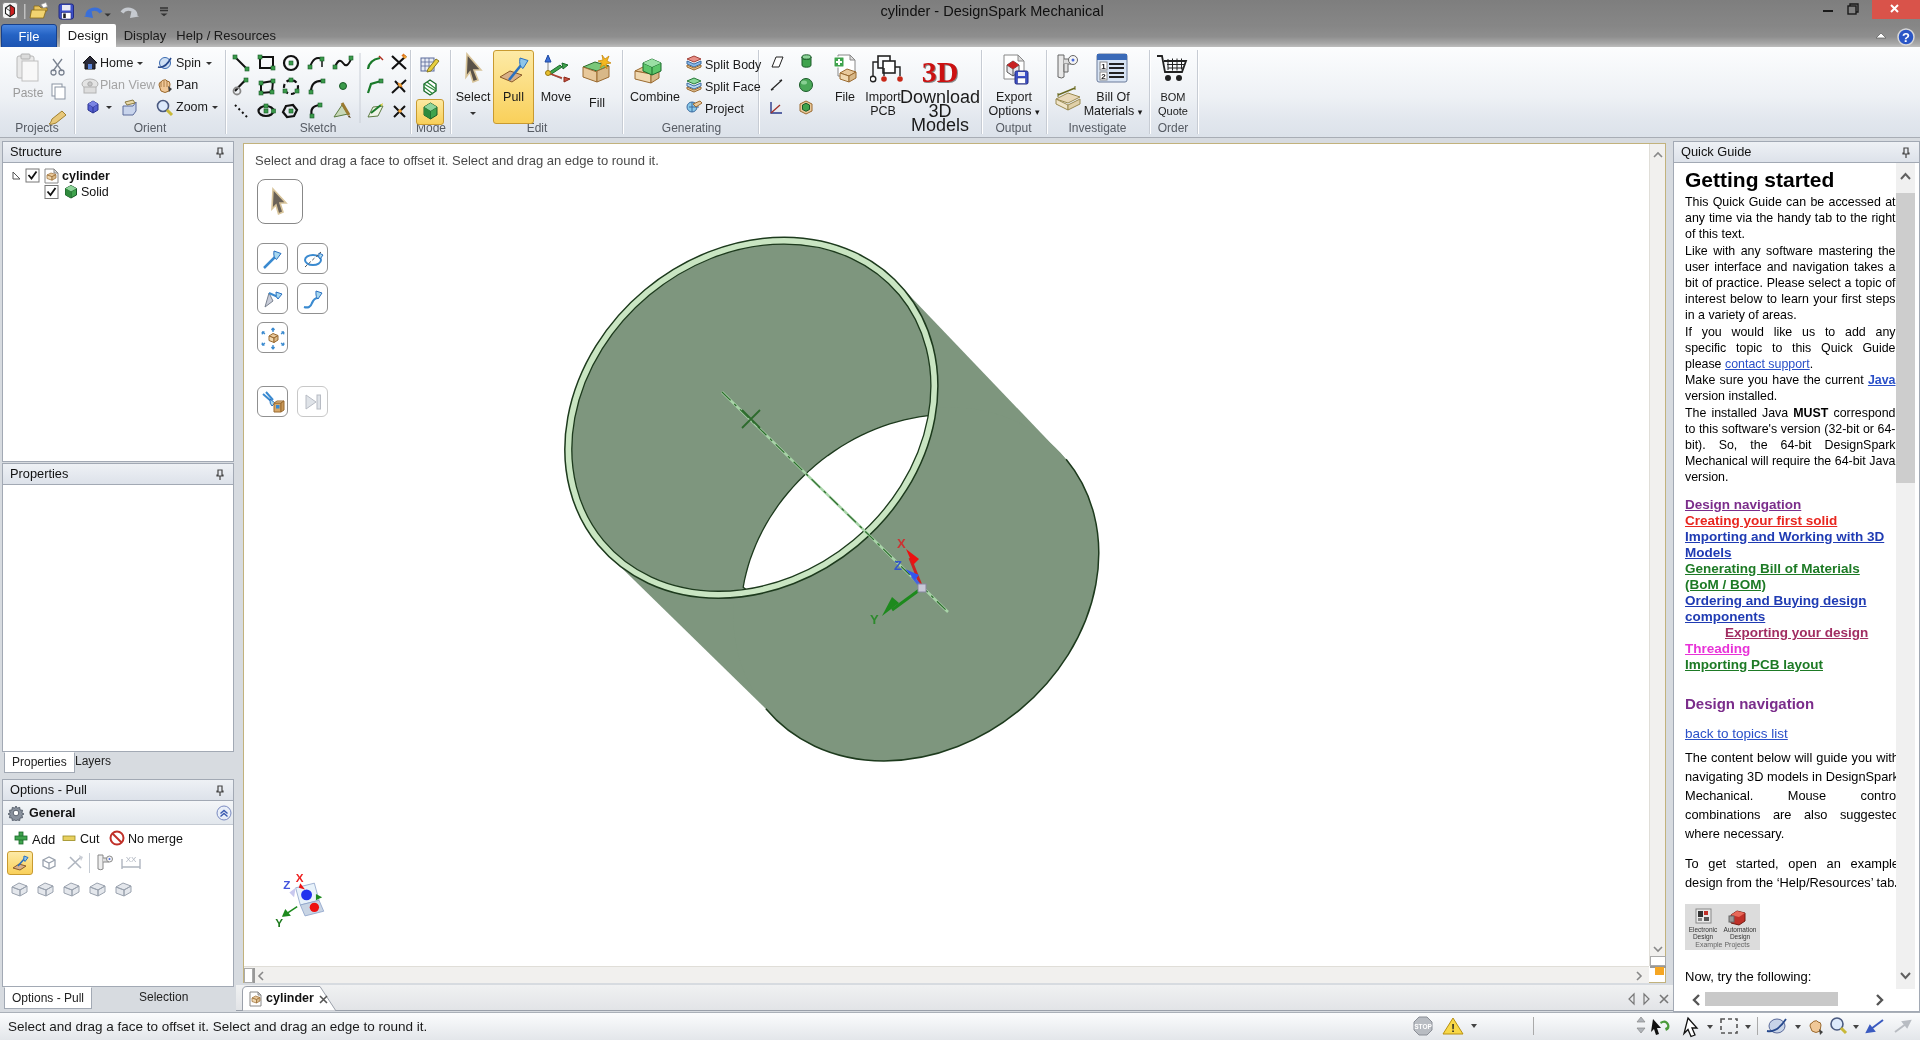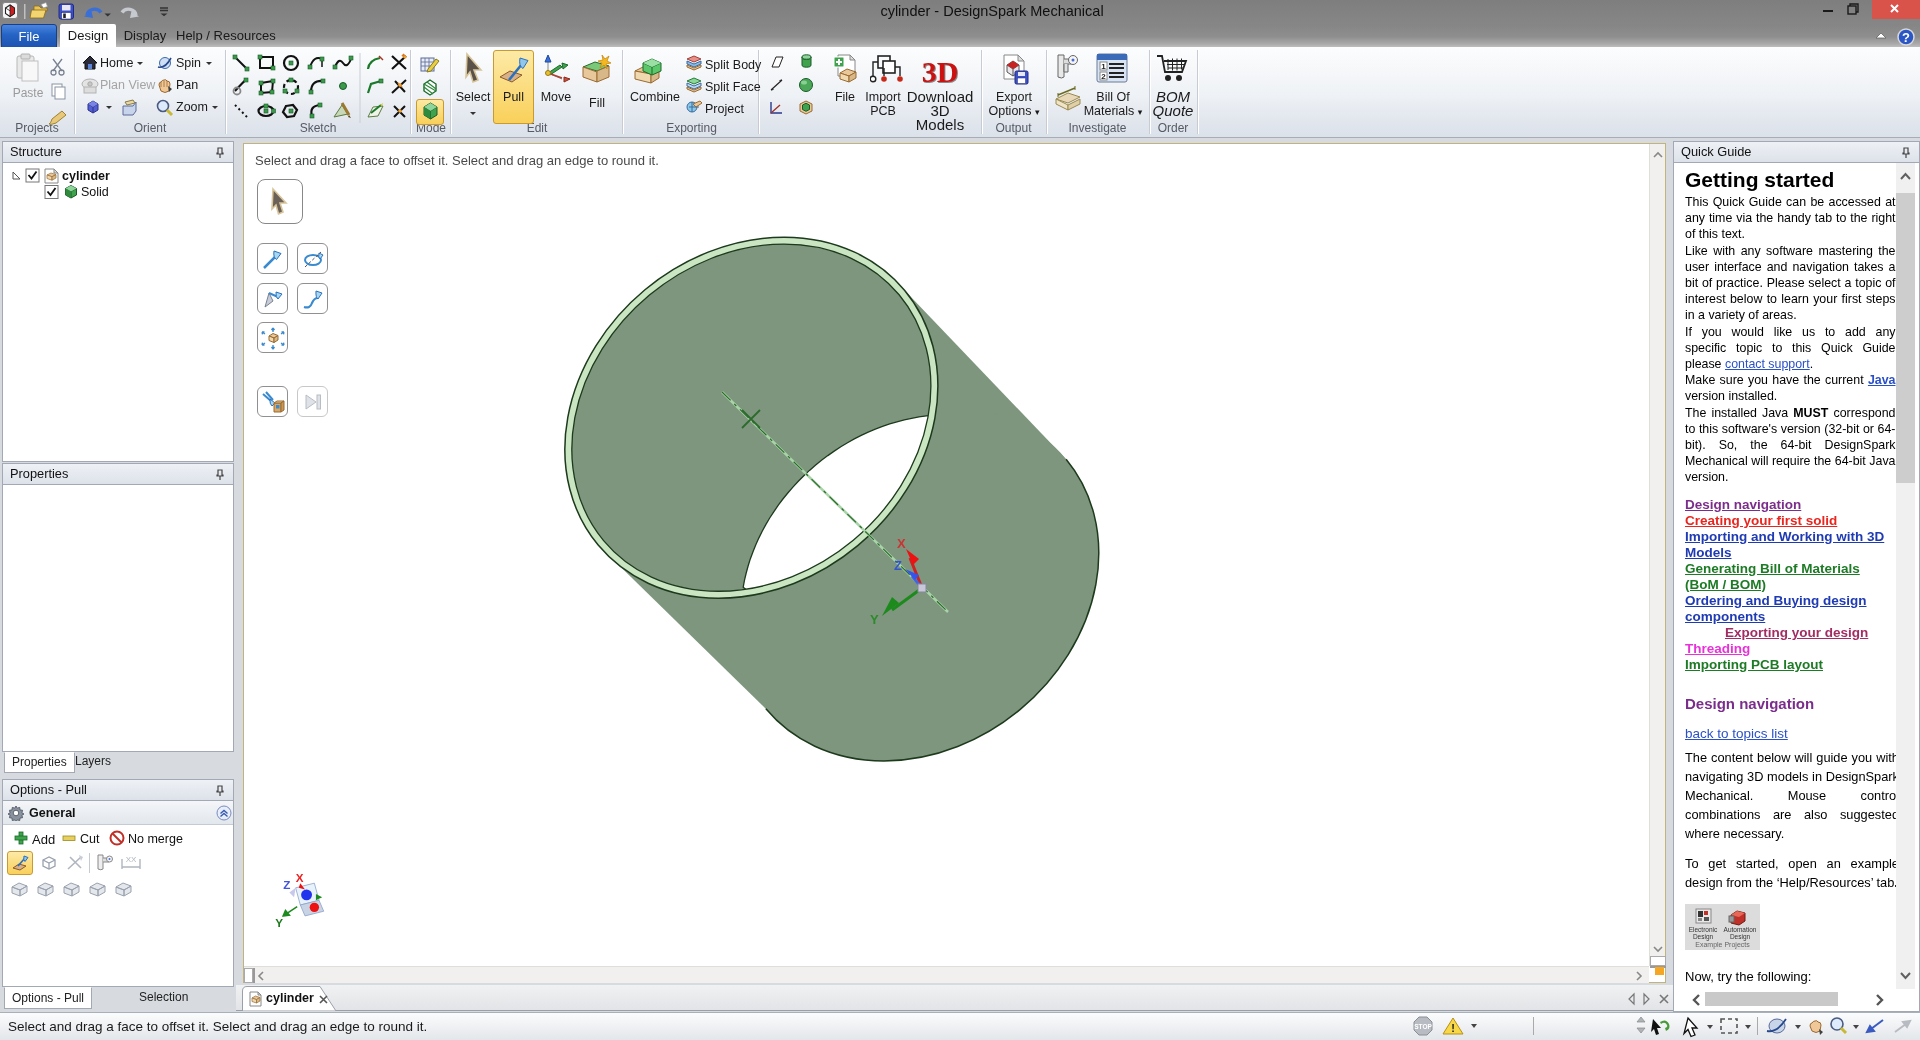--- a/index.html
+++ b/index.html
@@ -62,21 +62,21 @@
     <rect x="23" y="10" width="10" height="2" fill="#1a1a1a"></rect>
     <rect x="48" y="6" width="8" height="8" fill="none" stroke="#1a1a1a" stroke-width="1.4"></rect>
     <path d="M50 6 v-2 h8 v8 h-2" fill="none" stroke="#1a1a1a" stroke-width="1.4"></path>
     <path d="M91 5 l7 7 m0 -7 l-7 7" stroke="#fff" stroke-width="2"></path>
   </svg>
   <div id="tabrow"></div>
 
   <div style="position:absolute;left:1px;top:24px;width:56px;height:24px;background:linear-gradient(#4a86e0,#2563c4 45%,#1d54b2);border:1px solid #16408c;border-radius:3px 3px 0 0;color:#fff;font-size:13px;text-align:center;padding-top:4px;">File</div>
   <div style="position:absolute;left:60px;top:24px;width:56px;height:24px;background:#ffffff;border-radius:2px 2px 0 0;color:#1a1a1a;font-size:13px;text-align:center;padding-top:4px;">Design</div>
   <div style="position:absolute;left:120px;top:24px;width:50px;height:24px;color:#1a1a1a;font-size:13px;text-align:center;padding-top:4px;">Display</div>
-  <div style="position:absolute;left:176px;top:24px;width:100px;height:24px;color:#1a1a1a;font-size:13px;text-align:left;padding-top:4px;">Help / Resources</div>
+  <div style="position:absolute;left:176px;top:24px;width:100px;height:24px;color:#1a1a1a;font-size:13px;text-align:right;padding-top:4px;">Help / Resources</div>
 
   <svg style="position:absolute;left:1870px;top:28px;" width="50" height="19" viewBox="0 0 50 19">
     <path d="M6 10 l5 -5 l5 5 z" fill="#fff" stroke="#666" stroke-width="0.8"></path>
     <circle cx="36" cy="9" r="8" fill="#2a56c6" stroke="#d8d8d8" stroke-width="1.5"></circle>
     <text x="36" y="13.5" font-size="13" font-weight="bold" fill="#fff" text-anchor="middle">?</text>
   </svg>
   <div id="ribbon">
     <div class="gsep" style="left:74px;"></div>
     <div class="gsep" style="left:225px;"></div>
     <div class="gsep" style="left:410px;"></div>
@@ -309,21 +309,21 @@
     <div style="position:absolute;left:538px;top:43px;width:36px;text-align:center;font-size:12.5px;color:#1a1a1a;">Move</div>
     <svg style="position:absolute;left:580px;top:6px;" width="34" height="36" viewBox="0 0 34 36">
         <path d="M3 14 l12 -5 l14 4 l-12 5 z" fill="#7ac87a" stroke="#2a6a2a"></path>
         <path d="M3 14 l0 10 l14 5 l0 -10 z" fill="#e8c89a" stroke="#9a6a30"></path>
         <path d="M17 29 l12 -5 l0 -11 l-12 5 z" fill="#d8b888" stroke="#9a6a30"></path>
         <path d="M22 2 l3 4 l4 -3 l-2 5 l4 2 l-5 1 l1 5 l-3 -4 l-4 3 l2 -5 l-4 -2 l5 -1 z" fill="#f5b820" stroke="#c88a10" stroke-width="0.8"></path>
       </svg>
     <div style="position:absolute;left:580px;top:49px;width:34px;text-align:center;font-size:12.5px;color:#1a1a1a;">Fill</div>
 
     <div class="rgroup" style="left:625px;width:133px;">
-        <div class="glabel">Exporting</div>
+        <div class="glabel">Generating</div>
       </div>
     <svg style="position:absolute;left:633px;top:8px;" width="38" height="34" viewBox="0 0 38 34">
         <path d="M2 16 l8 -4 l16 2 l-8 5 z" fill="#e8c89a" stroke="#9a6a30"></path>
         <path d="M2 16 l0 8 l16 4 l0 -9 z" fill="#f0d8b0" stroke="#9a6a30"></path>
         <path d="M18 28 l8 -5 l0 -7 l-8 3 z" fill="#d8b888" stroke="#9a6a30"></path>
         <path d="M10 8 L19 4 L28 8 L28 16 L19 20 L10 16 Z" fill="#5cc66a" stroke="#1a6a2a"></path>
         <path d="M10 8 L19 12 L28 8" fill="none" stroke="#1a6a2a"></path>
         <path d="M19 12 V20" stroke="#1a6a2a"></path>
         <path d="M10 8 L19 4 L28 8 L19 12 Z" fill="#9ae0a4"></path>
       </svg>
@@ -383,21 +383,21 @@
     <svg style="position:absolute;left:870px;top:6px;" width="34" height="34" viewBox="0 0 34 34">
         <rect x="8" y="3" width="12" height="12" fill="none" stroke="#222" stroke-width="1.6"></rect>
         <rect x="13" y="8" width="12" height="12" fill="#fff" stroke="#222" stroke-width="1.6"></rect>
         <path d="M8 9 H3 v14 M14 15 v8 M25 14 h5 v9" fill="none" stroke="#222" stroke-width="1.4"></path>
         <circle cx="3" cy="26" r="2.8" fill="#fff" stroke="#222" stroke-width="1.4"></circle>
         <circle cx="14" cy="26" r="2.8" fill="#c82818"></circle>
         <circle cx="30" cy="26" r="2.8" fill="#c82818"></circle>
       </svg>
     <div style="position:absolute;left:861px;top:43px;width:44px;text-align:center;font-size:12.5px;color:#1a1a1a;line-height:14px;">Import<br>PCB</div>
     <div style="position:absolute;left:916px;top:8px;width:48px;font-family:'Liberation Serif',serif;font-weight:bold;font-size:30px;color:#cc1111;text-align:center;text-shadow:1px 1px 0 #888;">3D</div>
-    <div style="position:absolute;left:898px;top:43px;width:84px;text-align:center;font-size:15px;color:#1a1a1a;line-height:14px;">Download 3D<br>Models</div>
+    <div style="position:absolute;left:898px;top:43px;width:84px;text-align:center;font-size:18px;color:#1a1a1a;line-height:14px;">Download 3D<br>Models</div>
 
     <div class="rgroup" style="left:981px;width:65px;">
         <div class="glabel">Output</div>
       </div>
     <svg style="position:absolute;left:1000px;top:6px;" width="30" height="34" viewBox="0 0 30 34">
         <path d="M4 2 h14 l6 6 v18 h-20 z" fill="#fff" stroke="#888"></path>
         <path d="M18 2 l6 6 h-6 z" fill="#ddd" stroke="#888"></path>
         <path d="M7 12 L13 8 L19 12 L19 19 L13 23 L7 19 Z" fill="#e8e8ec" stroke="#555"></path>
         <path d="M7 12 L13 16 L19 12 M13 16 V23" fill="none" stroke="#555"></path>
         <path d="M7 12 L13 8 L19 12 L13 16 Z" fill="#c82222"></path>
@@ -438,21 +438,21 @@
     <div class="rgroup" style="left:1149px;width:48px;">
         <div class="glabel">Order</div>
       </div>
     <svg style="position:absolute;left:1155px;top:7px;" width="36" height="30" viewBox="0 0 36 30">
         <path d="M2 2 h5 l3 16 h17 l4 -11 h-22" fill="none" stroke="#222" stroke-width="1.8"></path>
         <path d="M11 7 h19 M12 10.5 h17 M13 14 h15" stroke="#222" stroke-width="1"></path>
         <path d="M13 5 v11 M17.5 4.5 v12 M22 4.5 v12 M26.5 4.5 v11" stroke="#222" stroke-width="1"></path>
         <circle cx="13" cy="24" r="3" fill="#222"></circle>
         <circle cx="24" cy="24" r="3" fill="#222"></circle>
       </svg>
-    <div style="position:absolute;left:1152px;top:43px;width:42px;text-align:center;font-size:15px;color:#1a1a1a;line-height:14px;font-style:italic;">BOM<br>Quote</div>
+    <div style="position:absolute;left:1152px;top:43px;width:42px;text-align:center;font-size:11px;color:#1a1a1a;line-height:14px;">BOM<br>Quote</div>
   </div>
   <div id="work"></div>
 
   <div class="panelhdr" style="left:2px;top:141px;width:232px;height:22px;">Structure
     <svg class="pin" style="right:8px;top:5px;" viewBox="0 0 9 12">
         <path d="M2 1 h4 v5 h1 v1 h-6 v-1 h1 z M4 7 v4" stroke="#444" fill="none" stroke-width="1.2"></path>
       </svg>
   </div>
   <div class="panelbody" style="left:2px;top:163px;width:232px;height:299px;">
     <svg style="position:absolute;left:6px;top:4px;" width="220" height="40" viewBox="0 0 220 40">

